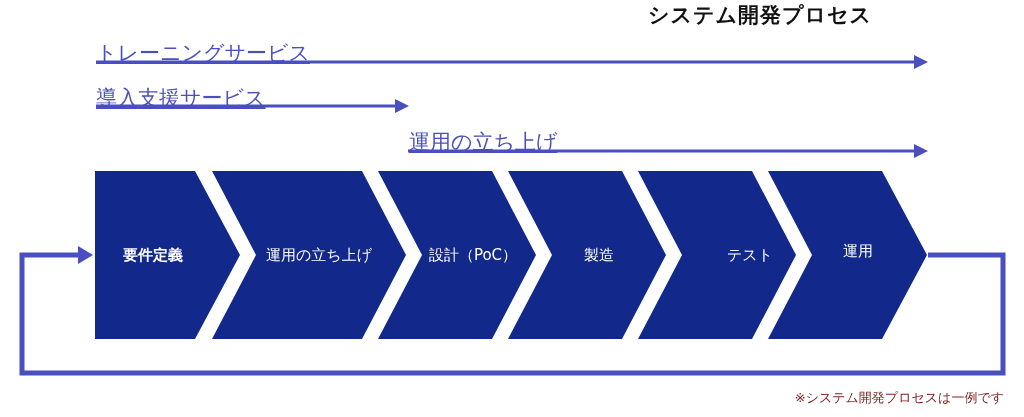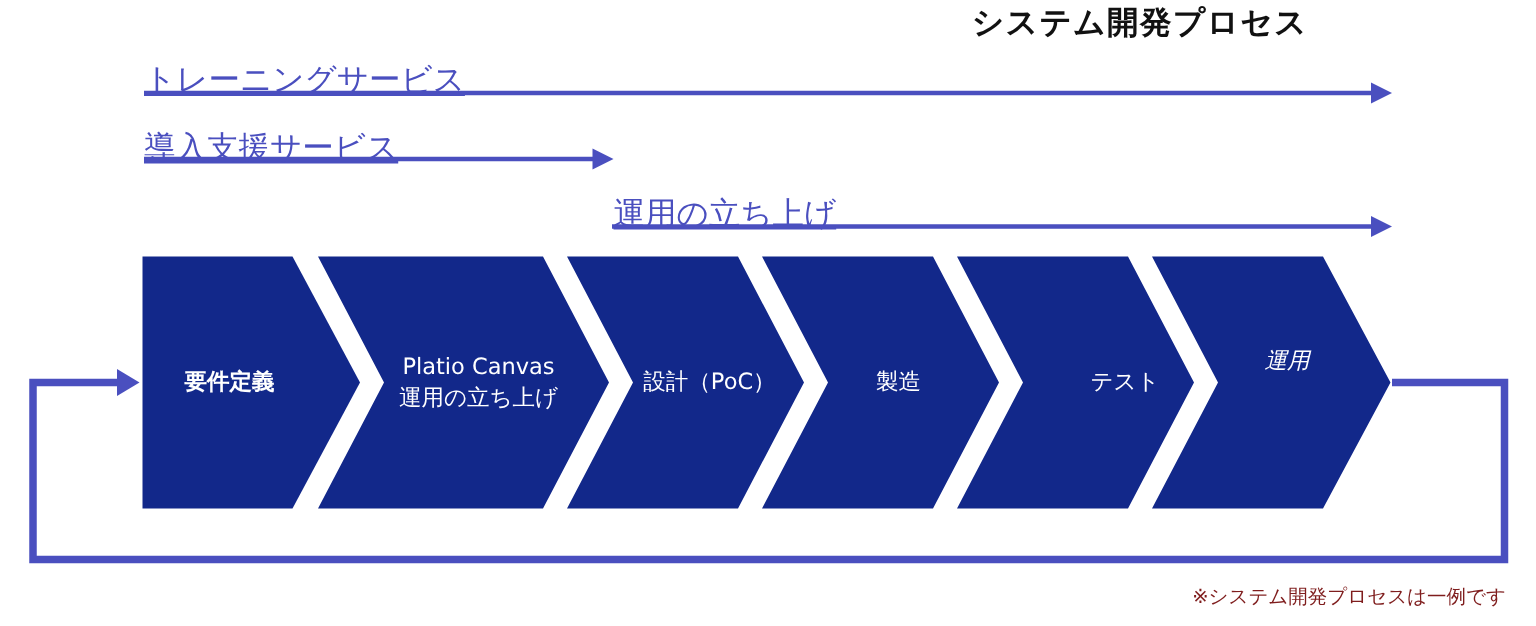--- a/index.html
+++ b/index.html
@@ -47,29 +47,28 @@
   <g>
     <polyline points="928,255 1003,255 1003,373 22,373 22,255 78,255" fill="none" stroke="#4a4fbf" stroke-width="5"></polyline>
     <polygon points="78,246 93,255 78,264" fill="#4a4fbf"></polygon>
   </g>
 </svg>
 
 <div class="step-label" style="left:153px; top:255px;font-weight:bold;">
   <div>要件定義</div>
 </div>
 <div class="step-label" style="left:319px; top:255px;">
-  <div>Platio Canvas</div>
   <div>運用の立ち上げ</div>
 </div>
 <div class="step-label" style="left:473px; top:255px;">
   <div>設計（PoC）</div>
 </div>
 <div class="step-label" style="left:599px; top:255px;">
   <div>製造</div>
 </div>
 <div class="step-label" style="left:734px; top:255px;margin-left:16px;">
   <div>テスト</div>
 </div>
-<div class="step-label" style="left:858px; top:241px;font-style:italic;">
+<div class="step-label" style="left:858px; top:251px;">
   <div>運用</div>
 </div>
 
 <div class="note">※システム開発プロセスは一例です</div>
 
 </body></html>

